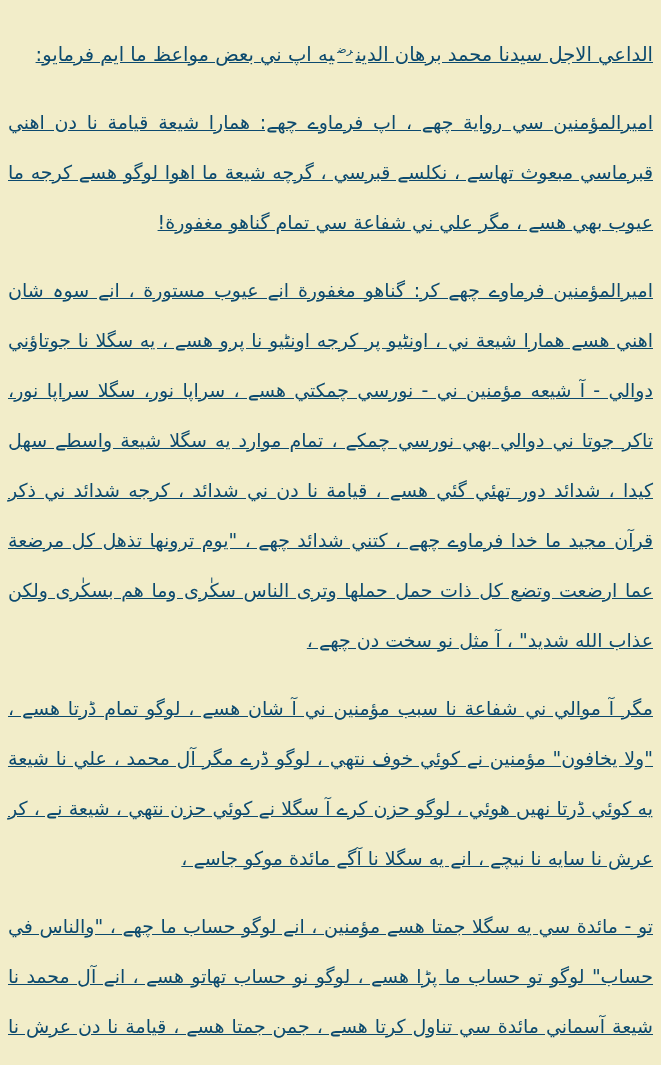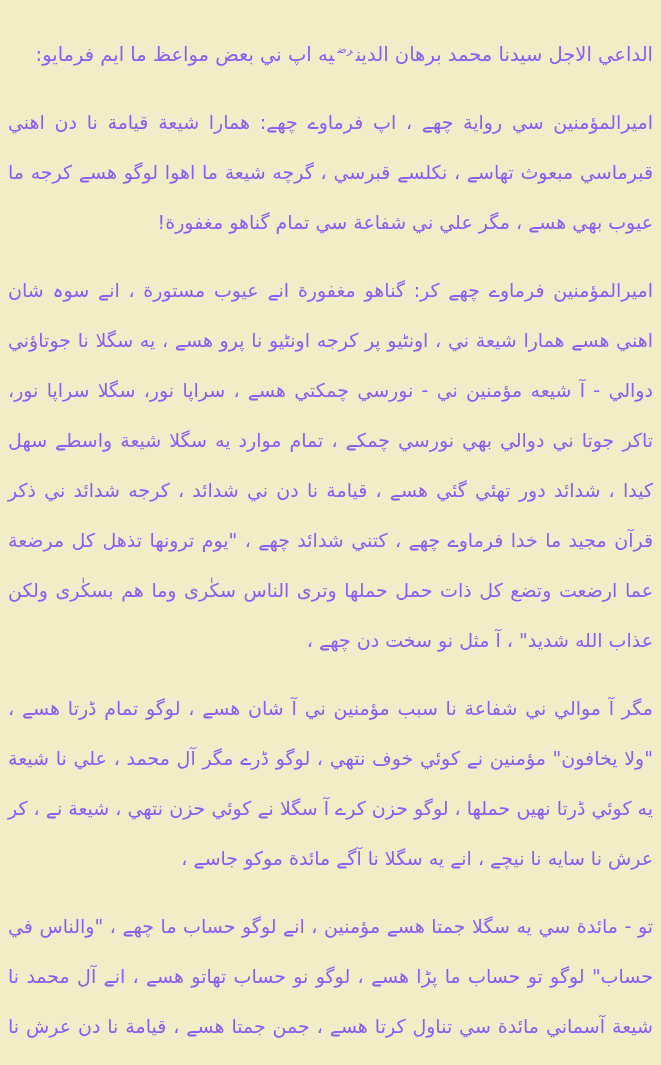--- a/index.html
+++ b/index.html
@@ -40,26 +40,26 @@
     text-align: justify;
     text-justify: inter-word;
   }
   .para:last-child {
     margin-bottom: 0;
   }
 </style>
 </head>
 <body style="background: rgb(242, 237, 201);">
 
-<div class="page" style="color: #8b5cf6;">
+<div class="page" style="color: #0c4a6e; text-decoration: underline;">
 
   <p class="heading"><span>الداعي الاجل سيدنا محمد برهان الدين</span><sup class="honorific">رض</sup><span>يه اپ ني بعض مواعظ ما ايم فرمايو:</span></p>
 
   <p class="para">اميرالمؤمنين سي رواية چهے ، اپ فرماوے چهے: همارا شيعة قيامة نا دن اهني قبرماسي مبعوث تهاسے ، نكلسے قبرسي ، گرچه شيعة ما اهوا لوگو هسے كرجه ما عيوب بهي هسے ، مگر علي ني شفاعة سي تمام گناهو مغفورة!</p>
 
   <p class="para">اميرالمؤمنين فرماوے چهے كر: گناهو مغفورة انے عيوب مستورة ، انے سوہ شان اهني هسے همارا شيعة ني ، اونٹيو پر كرجه اونٹيو نا پرو هسے ، يه سگلا نا جوتاؤني دوالي - آ شيعه مؤمنين ني - نورسي چمكتي هسے ، سراپا نور، سگلا سراپا نور، تاكر جوتا ني دوالي بهي نورسي چمكے ، تمام موارد يه سگلا شيعة واسطے سهل كيدا ، شدائد دور تهئي گئي هسے ، قيامة نا دن ني شدائد ، كرجه شدائد ني ذكر قرآن مجيد ما خدا فرماوے چهے ، كتني شدائد چهے ، "يوم ترونها تذهل كل مرضعة عما ارضعت وتضع كل ذات حمل حملها وترى الناس سكٰرى وما هم بسكٰرى ولكن عذاب الله شديد" ، آ مثل نو سخت دن چهے ،</p>
 
-  <p class="para">مگر آ موالي ني شفاعة نا سبب مؤمنين ني آ شان هسے ، لوگو تمام ڈرتا هسے ، "ولا يخافون" مؤمنين نے كوئي خوف نتهي ، لوگو ڈرے مگر آل محمد ، علي نا شيعة يه كوئي ڈرتا نهيں حملها ، لوگو حزن كرے آ سگلا نے كوئي حزن نتهي ، شيعة نے ، كر عرش نا سايه نا نيچے ، انے يه سگلا نا آگے مائدة موكو جاسے ،</p>
+  <p class="para">مگر آ موالي ني شفاعة نا سبب مؤمنين ني آ شان هسے ، لوگو تمام ڈرتا هسے ، "ولا يخافون" مؤمنين نے كوئي خوف نتهي ، لوگو ڈرے مگر آل محمد ، علي نا شيعة يه كوئي ڈرتا نهيں هوئي ، لوگو حزن كرے آ سگلا نے كوئي حزن نتهي ، شيعة نے ، كر عرش نا سايه نا نيچے ، انے يه سگلا نا آگے مائدة موكو جاسے ،</p>
 
 
   <p class="para">تو - مائدة سي يه سگلا جمتا هسے مؤمنين ، انے لوگو حساب ما چهے ، "والناس في حساب" لوگو تو حساب ما پڑا هسے ، لوگو نو حساب تهاتو هسے ، انے آل محمد نا شيعة آسماني مائدة سي تناول كرتا هسے ، جمن جمتا هسے ، قيامة نا دن عرش نا سايه ما كرجه قيامة نا دن ني ذكر ما چهے ، سوہ ذكر چهے "يوم لا ظل الا ظله" ، عرش نا سايه سوى كوئي سايو نتهي ، سگلا دهوپ ما هسے ، تو عرش نا سايه ما آ سگلا هسے ،</p>
 
 </div>
 
 </body></html>

